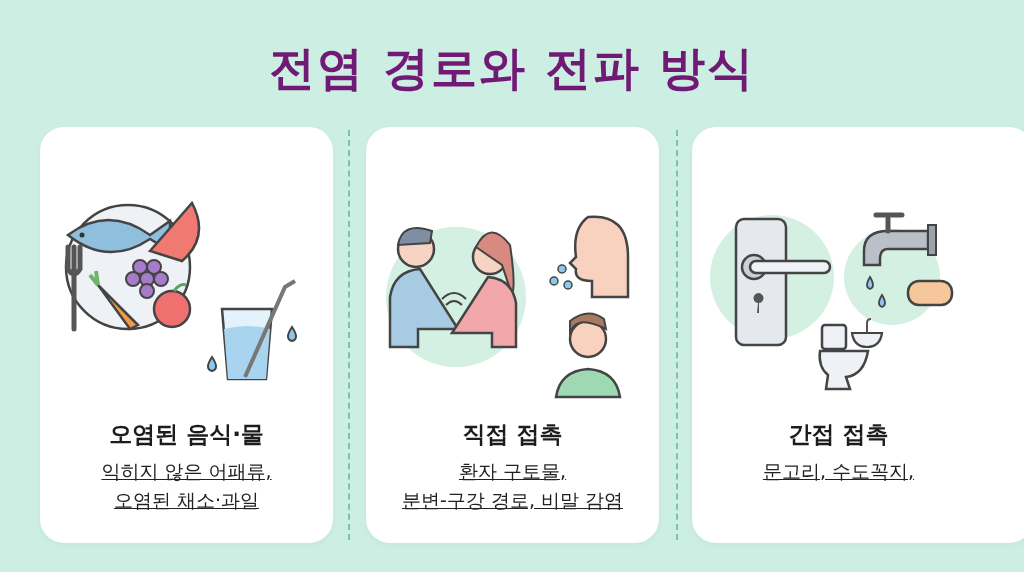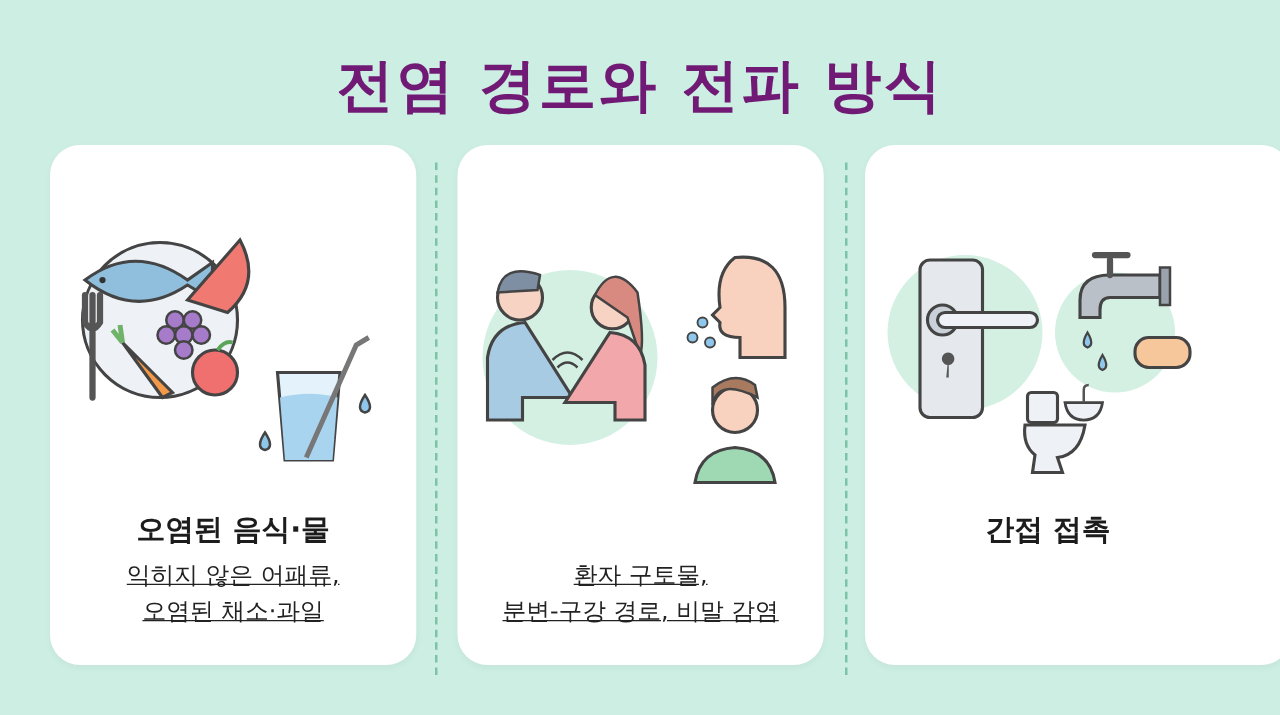--- a/index.html
+++ b/index.html
@@ -1,18 +1,18 @@
 <!DOCTYPE html>
 <html><head>
 <meta charset="utf-8">
 <style>
   html,body{margin:0;padding:0;}
   body{width:1024px;height:572px;background:#cdeee2;font-family:"DejaVu Sans","Liberation Sans",sans-serif;position:relative;overflow:hidden;}
   .title{position:absolute;left:0;top:38px;width:1024px;text-align:center;font-size:46px;font-weight:bold;color:#701a75;letter-spacing:2px;}
-  .card{position:absolute;top:116px;width:293px;height:416px;background:#ffffff;border-radius:24px;box-shadow:0 2px 6px rgba(0,0,0,0.04);}
+  .card{position:absolute;top:127px;width:293px;height:416px;background:#ffffff;border-radius:24px;box-shadow:0 2px 6px rgba(0,0,0,0.04);}
   .c1{left:40px;} .c2{left:366px;} .c3{left:692px;padding-left:48px;}
   .divider{position:absolute;top:130px;height:410px;width:0;border-left:2px dashed #7cc3a8;}
   .d1{left:348px;} .d2{left:676px;}
   .illus{position:absolute;left:0;top:60px;width:293px;height:220px;}
   .heading{position:absolute;left:0;top:292px;width:293px;text-align:center;font-size:23px;font-weight:bold;color:#1c1c1c;}
   .desc{position:absolute;left:0;top:330px;width:293px;text-align:center;font-size:19px;line-height:29px;color:#222;}
   .desc div{white-space:nowrap;text-decoration:underline;}
 </style>
 </head>
 <body>
@@ -91,20 +91,21 @@
           <circle cx="188" cy="94" r="4"></circle>
           <circle cx="202" cy="98" r="4"></circle>
         </g>
     </g>
     <g>
       <circle cx="222" cy="152" r="18" fill="#f8d2bf" stroke="#444" stroke-width="2.5"></circle>
       <path d="M204 148 q4 -22 36 -6 l-2 -10 q-16 -12 -34 2z" fill="#a87a60" stroke="#444" stroke-width="2"></path>
       <path d="M190 210 q4 -26 32 -28 q28 2 32 28z" fill="#9fd9b4" stroke="#444" stroke-width="2.5"></path>
     </g>
   </svg>
+  <div class="heading">직접 접촉</div>
   <div class="desc">
     <div>환자 구토물,</div>
     <div>분변-구강 경로, 비말 감염</div>
   </div>
 </div>
 
 <div class="card c3">
   <svg class="illus" viewBox="0 0 293 220">
     <circle cx="80" cy="90" r="62" fill="#d3f0e3"></circle>
     <circle cx="200" cy="90" r="48" fill="#d3f0e3"></circle>
@@ -129,14 +130,15 @@
       <rect x="130" y="138" width="24" height="24" rx="3" fill="#eef1f5" stroke="#444" stroke-width="2.5"></rect>
       <path d="M128 164 h48 q-4 24 -22 26 l4 12 h-24 l2 -14 q-10 -8 -8 -24z" fill="#eef1f5" stroke="#444" stroke-width="2.5"></path>
     </g>
     <g>
         <path d="M160 146 h30 q-2 14 -15 14 q-13 0 -15 -14z" fill="#eef1f5" stroke="#444" stroke-width="2.2"></path>
         <path d="M175 146 v-10 q0 -4 4 -4" stroke="#555" stroke-width="2" fill="none"></path>
       </g>
   </svg>
   <div class="heading">간접 접촉</div>
   <div class="desc">
+    <div>문고리, 수도꼭지,</div>
   </div>
 </div>
 
 </body></html>

